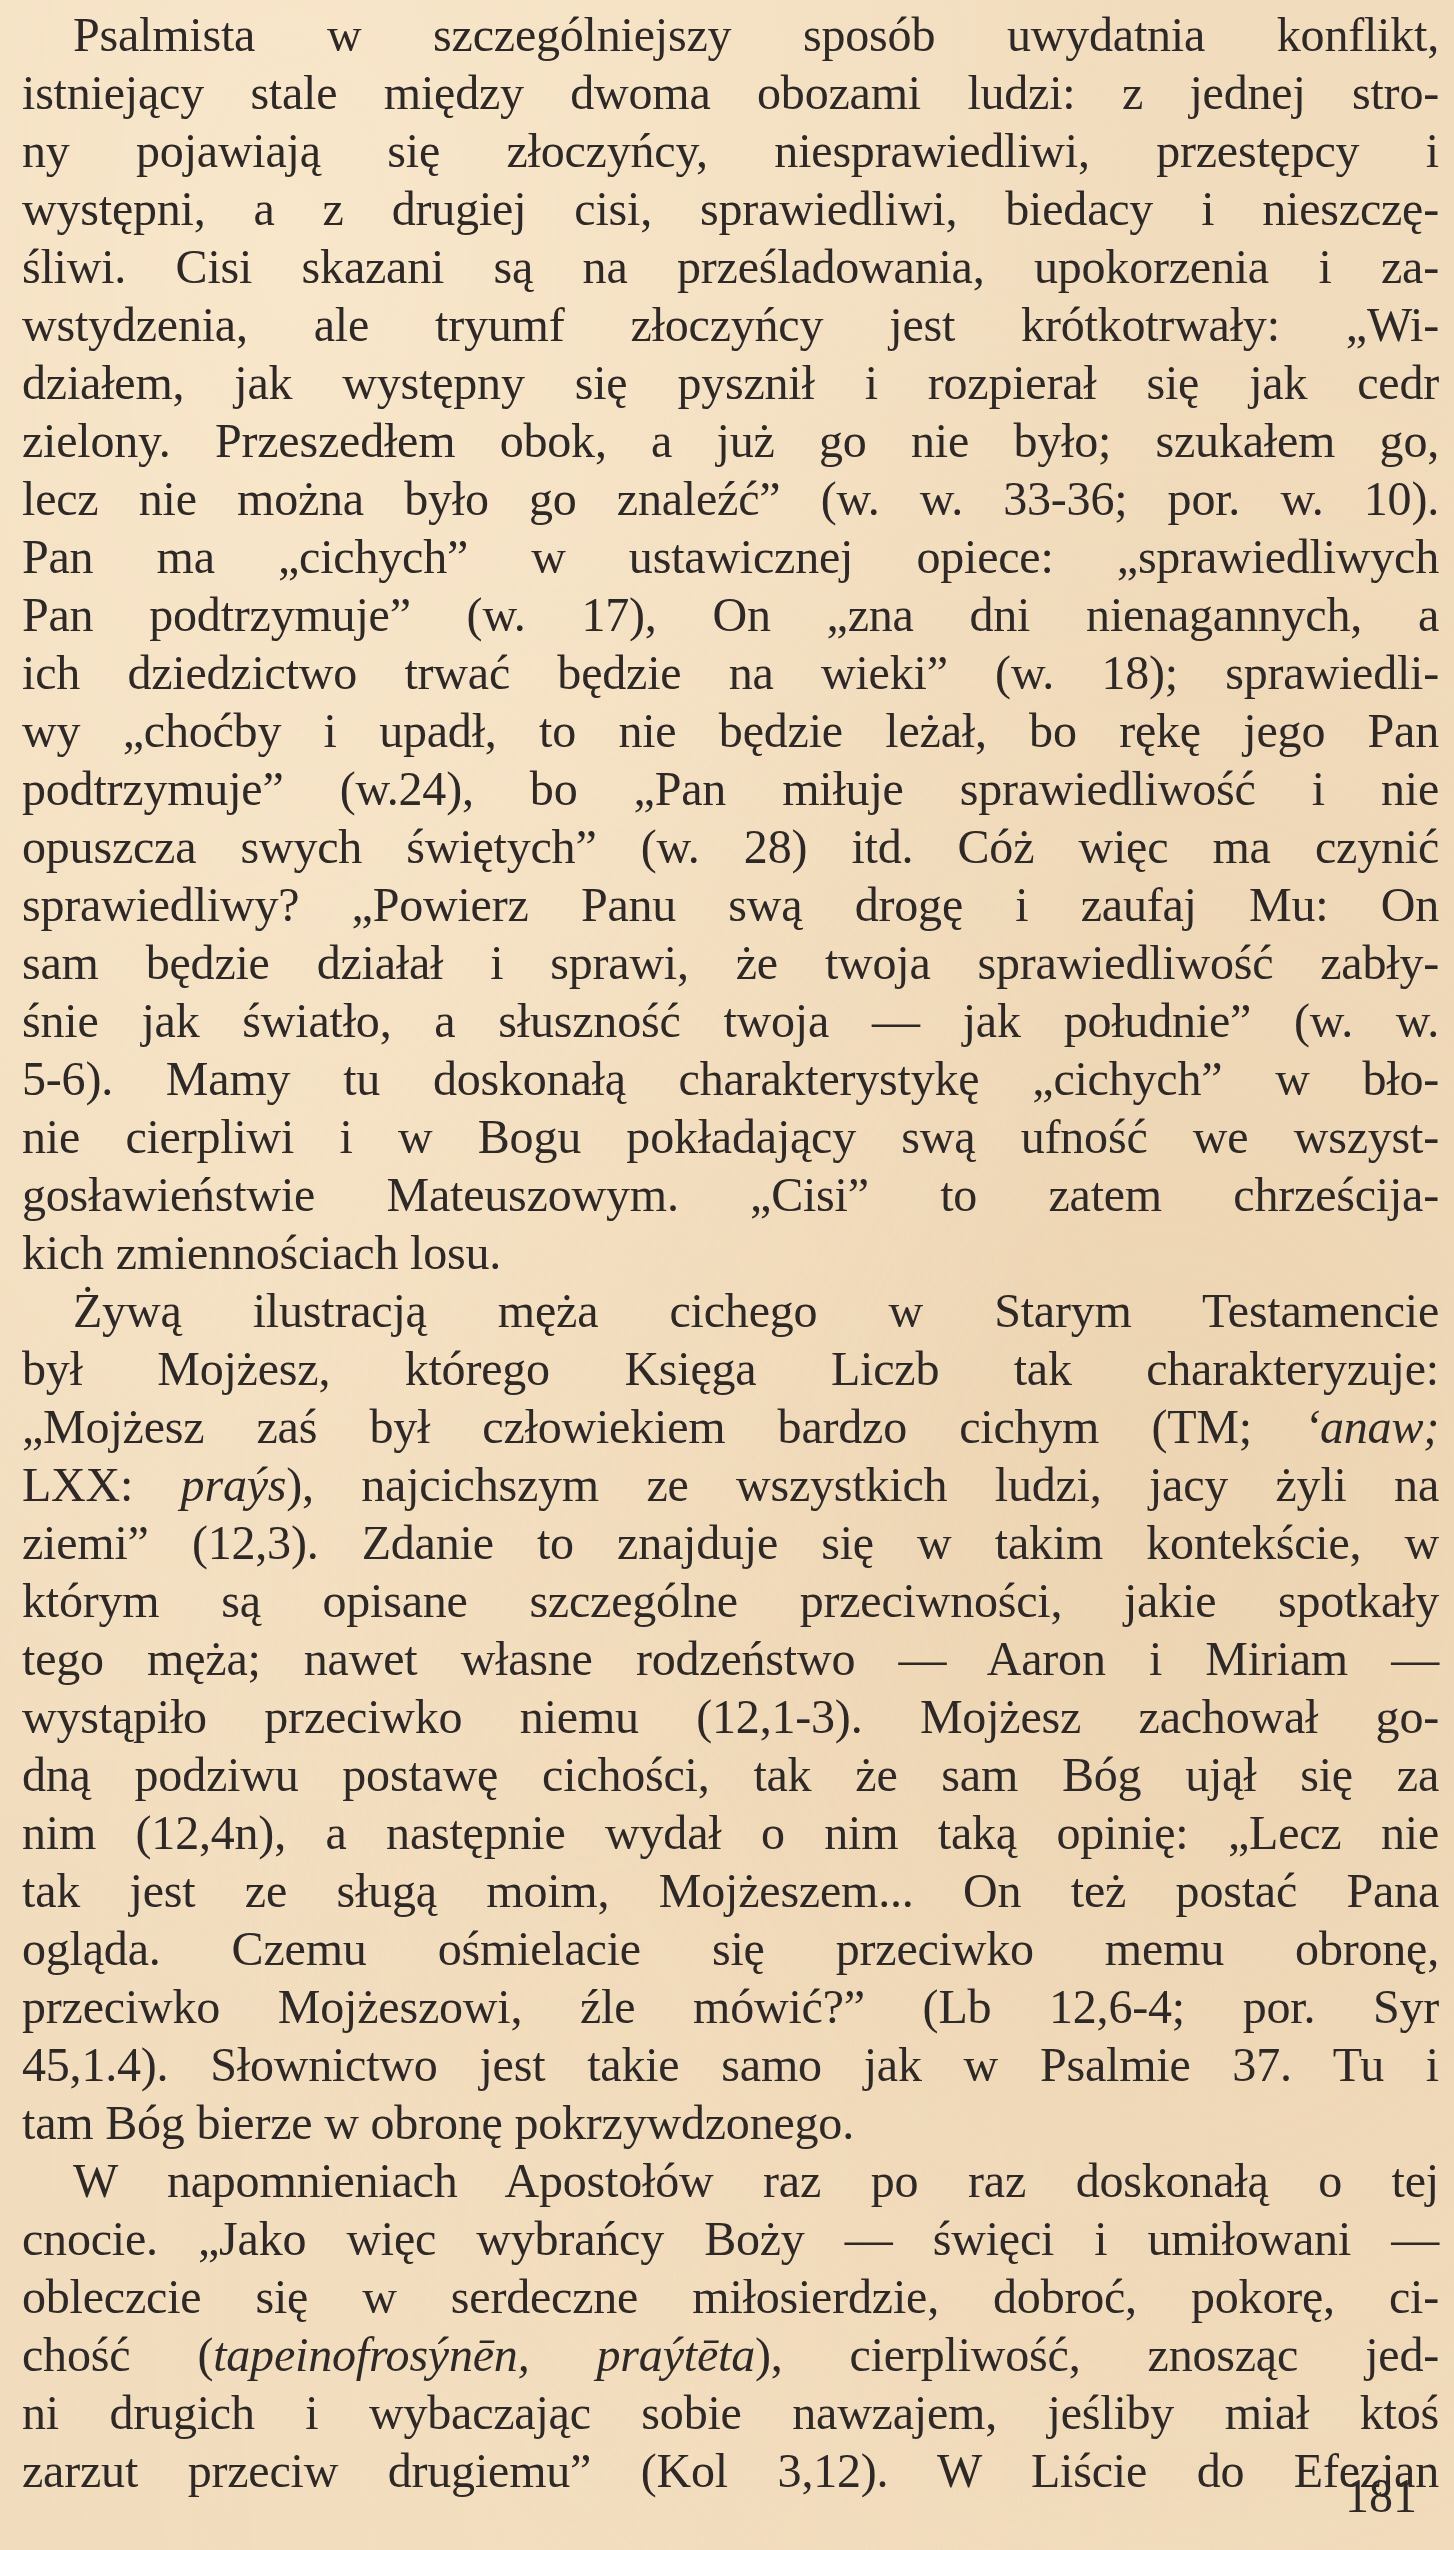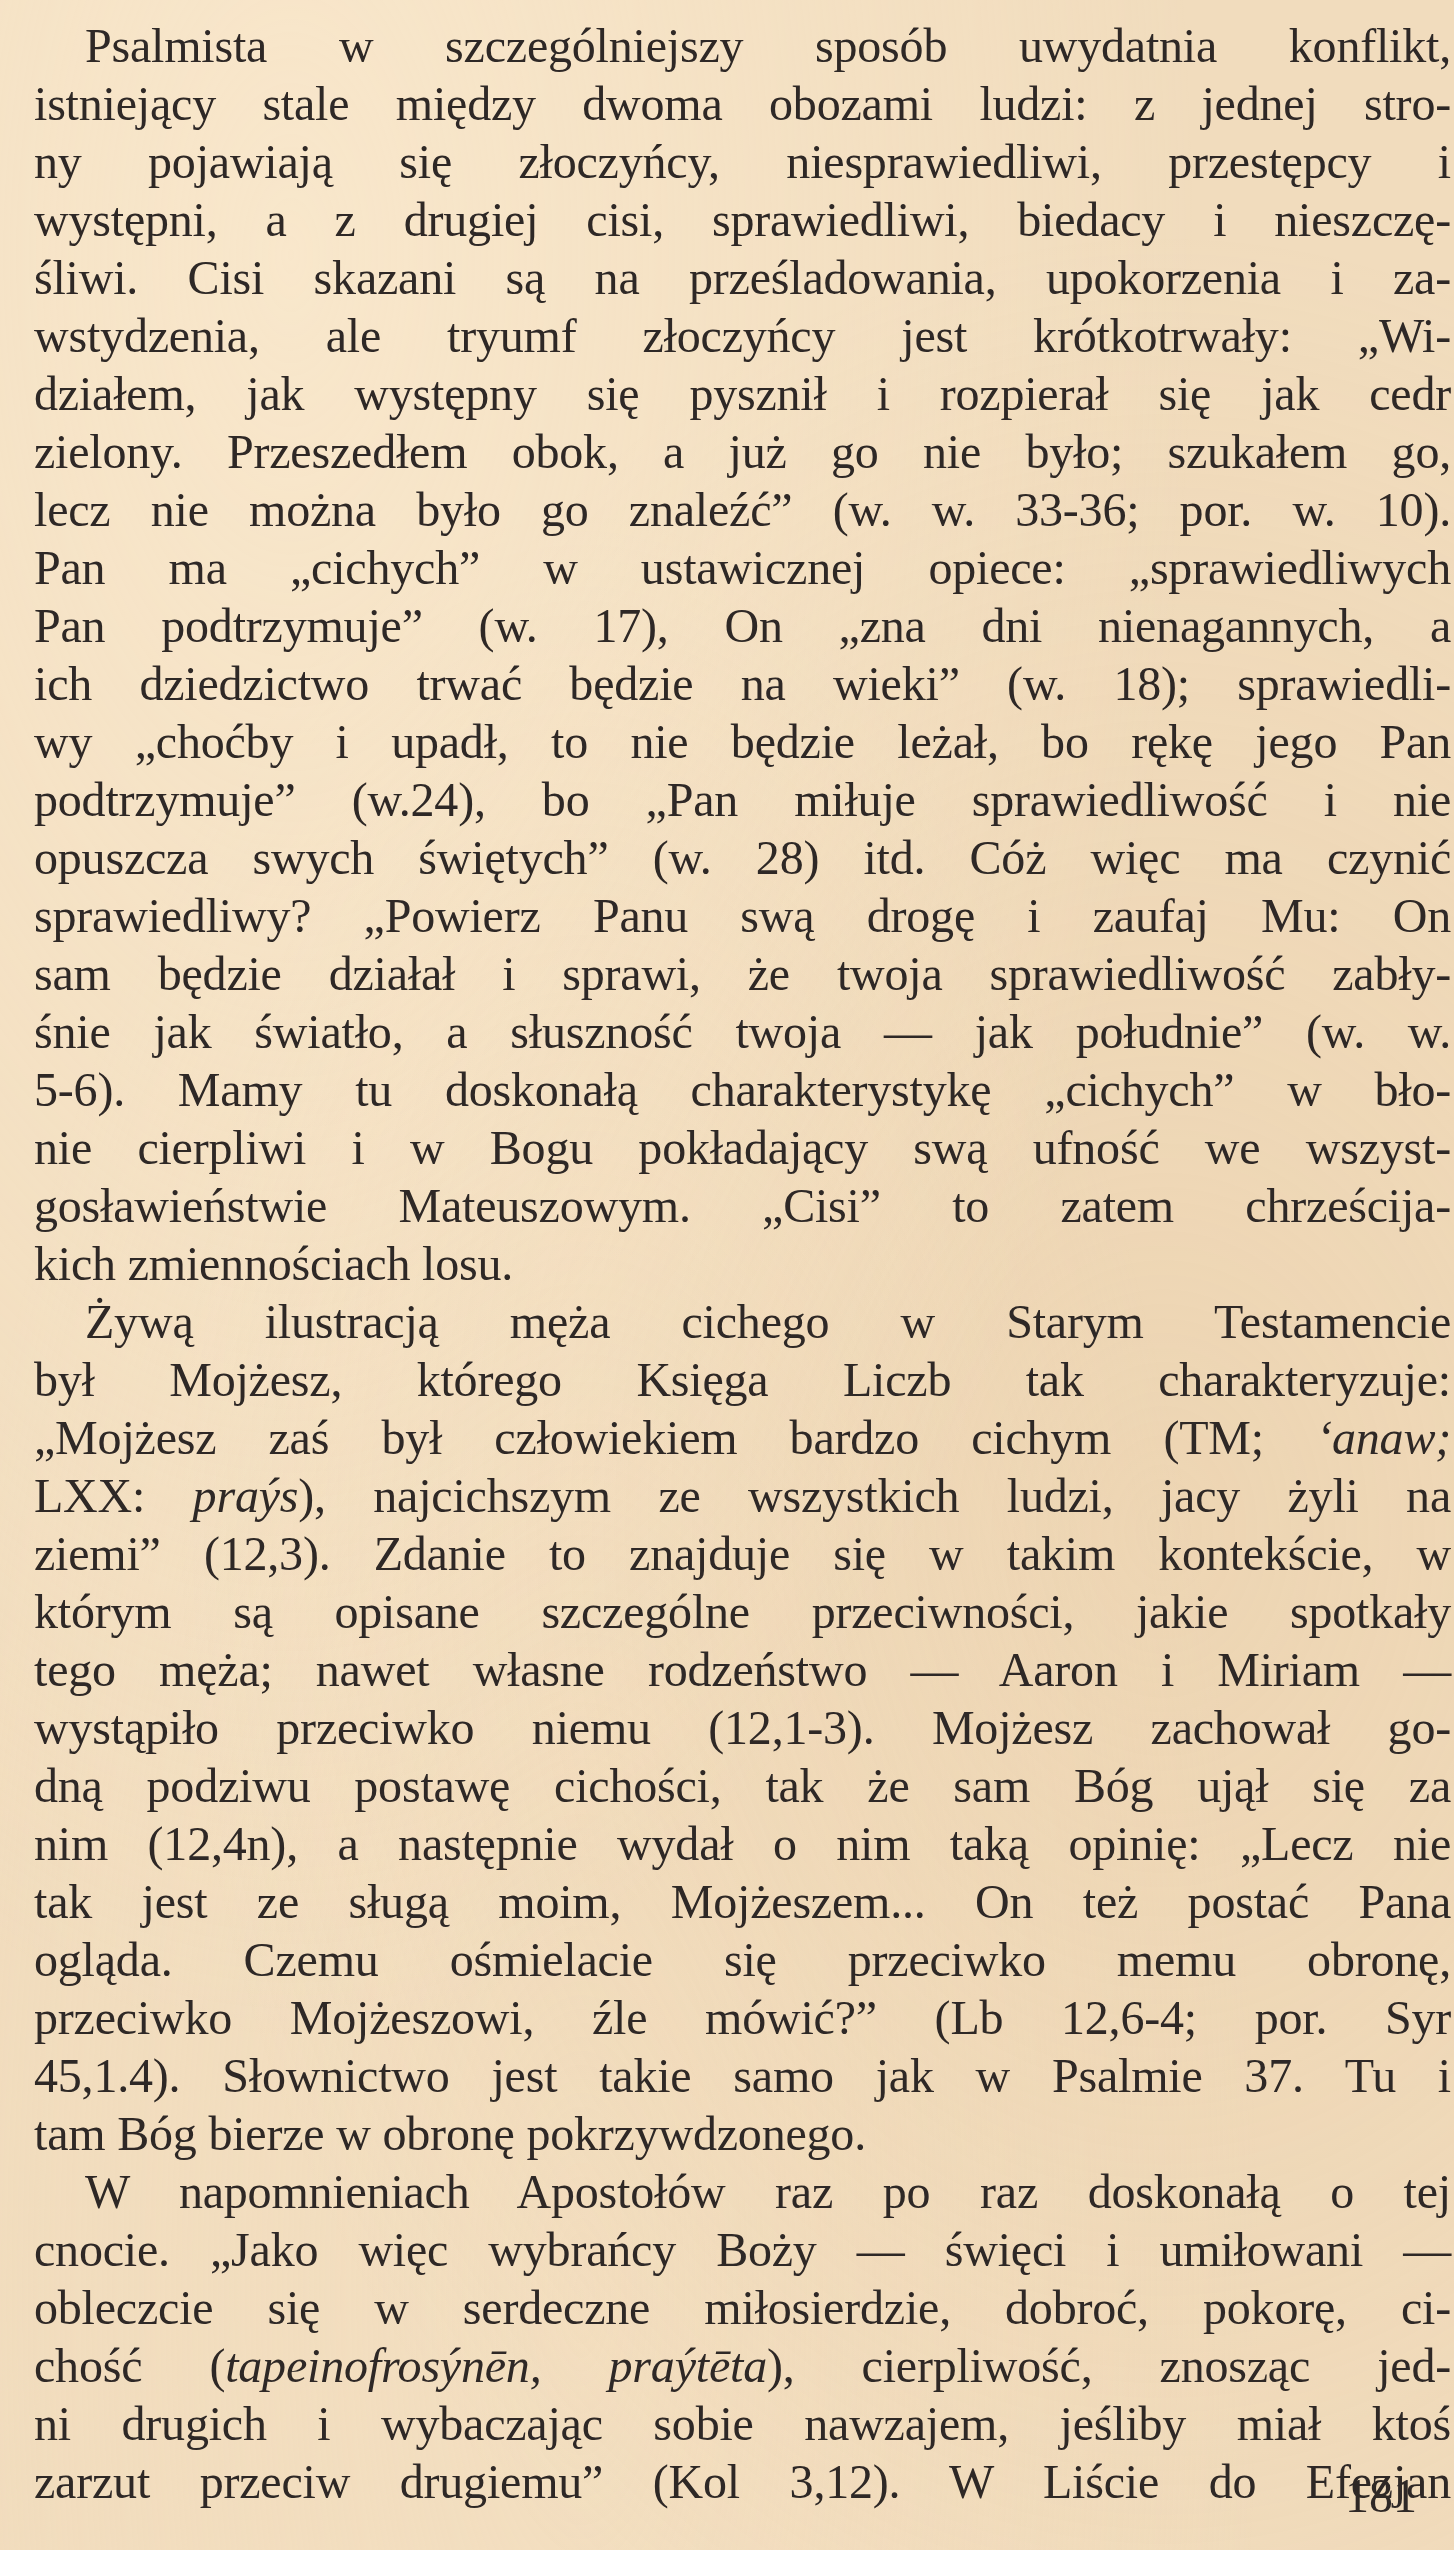--- a/index.html
+++ b/index.html
@@ -12,23 +12,22 @@
       radial-gradient(ellipse at 20% 10%, rgba(255,240,215,0.55), rgba(255,240,215,0) 55%),
       radial-gradient(ellipse at 80% 60%, rgba(230,200,160,0.35), rgba(230,200,160,0) 60%),
       radial-gradient(ellipse at 40% 90%, rgba(245,225,195,0.5), rgba(245,225,195,0) 55%);
     position: relative;
     font-family: "Liberation Serif", "DejaVu Serif", serif;
     color: #2e2826;
   }
   .page {
     position: absolute;
     left: 22px;
-    top: 17px;
+    top: 6px;
     width: 1417px;
-    margin-left: 12px;
   }
   .line {
     display: block;
     height: 58px;
     line-height: 58px;
     font-size: 48px;
     white-space: nowrap;
     text-align: justify;
     text-align-last: justify;
     letter-spacing: -0.2px;

